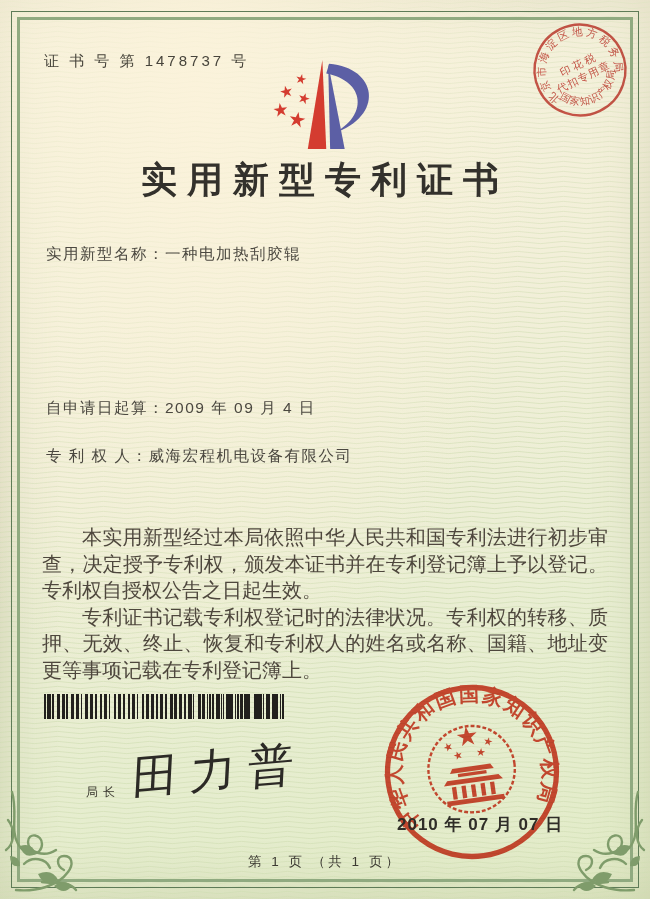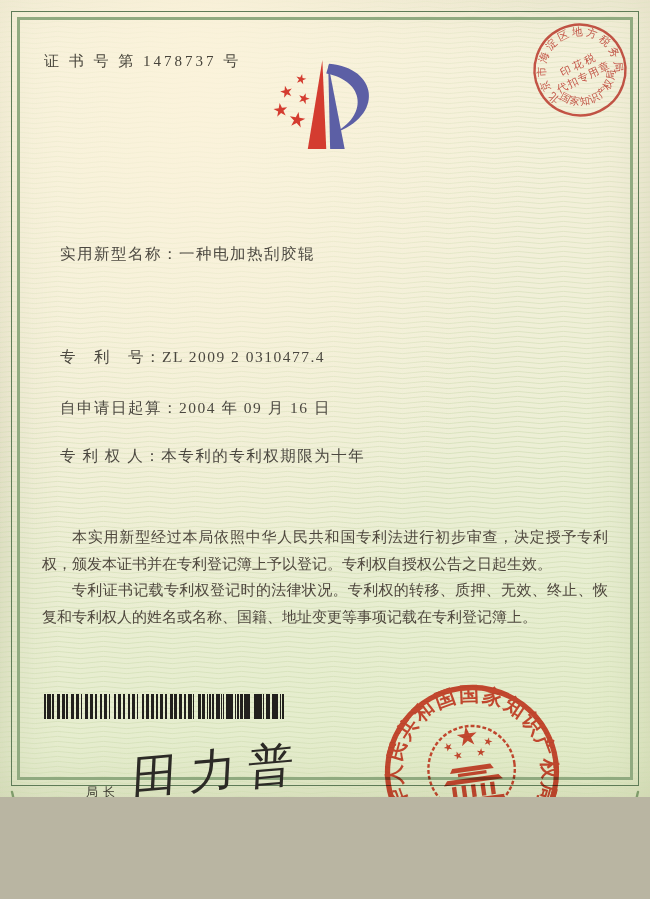--- a/index.html
+++ b/index.html
@@ -1,37 +1,37 @@
 <!DOCTYPE html>
 <html><head>
 <meta charset="utf-8">
 <style>
   html,body{margin:0;padding:0;background:#b9b5a2;}
   .page{
-    position:relative;width:650px;height:797px;overflow:hidden;
+    position:relative;width:650px;height:899px;overflow:hidden;
     background:linear-gradient(160deg,#f4f0dc 0%,#f1eed8 40%,#e9eed3 75%,#e4ecca 100%);
-    font-family:Liberation Serif, serif;
+    font-family:Liberation Sans, sans-serif;
     box-shadow:inset 0 0 55px rgba(120,110,70,.28);
   }
   .page::before{
     content:"";position:absolute;inset:0;z-index:1;pointer-events:none;
     background:radial-gradient(ellipse at 30% 10%, rgba(252,243,219,.85), rgba(252,243,219,0) 55%),
                linear-gradient(180deg, rgba(248,243,220,.45), rgba(236,242,216,.05) 55%, rgba(220,233,192,.30));
   }
   .bg-pattern{position:absolute;inset:0;z-index:0;}
   .frame-outer{position:absolute;inset:11px;border:1.5px solid #5e7b57;z-index:2;pointer-events:none;}
   .frame-inner{position:absolute;inset:17px;border:3px solid #90aa80;z-index:2;pointer-events:none;}
   .abs{position:absolute;}
   .content{position:absolute;inset:0;z-index:4;}
   .certno{left:44px;top:52px;font-size:15px;letter-spacing:3px;color:#47443b;}
   .logo{left:270px;top:56px;}
   .title{left:0;top:156px;width:100%;text-align:center;font-size:36px;font-weight:600;
          letter-spacing:10px;color:#33312c;}
-  .field{left:60px;font-size:15.5px;letter-spacing:1.5px;color:#4b4840;white-space:nowrap;}
-  .paras{left:42px;top:524px;width:566px;color:#4e473d;font-size:15px;line-height:26.5px;
+  .field{left:46px;font-size:15.5px;letter-spacing:1.5px;color:#4b4840;white-space:nowrap;}
+  .paras{left:42px;top:524px;width:566px;color:#4e473d;font-size:20px;line-height:26.5px;
          text-align:justify;}
   .paras p{margin:0;text-indent:2em;}
   .barcode{left:44px;top:694px;width:240px;height:25px;
     background-image:
       repeating-linear-gradient(90deg,#22201d 0 2px,transparent 2px 4px,#22201d 4px 7px,transparent 7px 9px,#22201d 9px 10px,transparent 10px 14px),
       repeating-linear-gradient(90deg,transparent 0 3px,#22201d 3px 5px,transparent 5px 8px,#22201d 8px 9px,transparent 9px 13px,#22201d 13px 15px,transparent 15px 19px);
   }
   .sig-title{left:86px;top:784px;font-size:12px;letter-spacing:5px;color:#3a382f;text-align:right;}
   .sig-name{left:132px;top:740px;font-size:46px;font-weight:500;letter-spacing:12px;
             color:#2c2a26;transform:rotate(-5deg) skewX(-8deg);}
@@ -106,44 +106,43 @@
       <polygon points="59,8 76,96 61,96" fill="#5c5fa5"></polygon>
       <g fill="#d43c30">
         <use href="#starA" transform="translate(31,24) scale(5.5) rotate(12)"></use>
         <use href="#starA" transform="translate(16,37) scale(6.5) rotate(-14)"></use>
         <use href="#starA" transform="translate(34,44) scale(6) rotate(18)"></use>
         <use href="#starA" transform="translate(10,56) scale(7.5) rotate(-8)"></use>
         <use href="#starA" transform="translate(27,66) scale(8.5) rotate(10)"></use>
       </g>
     </svg>
 
+    <div class="abs title">实用新型专利证书</div>
 
     <div class="abs field" style="top:244px">
       <span>实用新型名称：</span><span>一种电加热刮胶辊</span>
     </div>
-    <div class="abs field" style="top:347px">
-      <span>专　利　号：</span><span>ZL 2009 2 0310477.4</span>
-    </div>
     <div class="abs field" style="top:398px">
-      <span>自申请日起算：</span><span>2004 年 09 月 16 日</span>
+      <span>自申请日起算：</span><span>2009 年 09 月 4 日</span>
     </div>
     <div class="abs field" style="top:446px">
-      <span>专 利 权 人：</span><span>本专利的专利权期限为十年</span>
+      <span>专 利 权 人：</span><span>威海宏程机电设备有限公司</span>
     </div>
 
     <div class="abs paras">
       <p>本实用新型经过本局依照中华人民共和国专利法进行初步审查，决定授予专利权，颁发本证书并在专利登记簿上予以登记。专利权自授权公告之日起生效。</p>
       <p>专利证书记载专利权登记时的法律状况。专利权的转移、质押、无效、终止、恢复和专利权人的姓名或名称、国籍、地址变更等事项记载在专利登记簿上。</p>
     </div>
 
     <div class="abs barcode"></div>
 
     <div class="abs sig-title">局长</div>
     <div class="abs sig-name">田力普</div>
 
+    <div class="abs footer">第 1 页 （共 1 页）</div>
   </div>
 
   <svg class="abs seal-big" width="192" height="192" viewBox="0 0 200 200">
     <defs>
       <path id="starB" d="M0,-1 L0.225,-0.309 L0.951,-0.309 L0.363,0.118 L0.588,0.809 L0,0.382 L-0.588,0.809 L-0.363,0.118 L-0.951,-0.309 L-0.225,-0.309 Z"></path>
       <path id="bigRing" d="M41.7 145.6 A74 74 0 1 1 158.3 145.6"></path>
     </defs>
     <circle cx="100" cy="100" r="88" fill="none" stroke="#d8432f" stroke-width="5.5"></circle>
     <text font-size="21" font-weight="bold" fill="#d8432f">
       <textPath href="#bigRing" startOffset="0" textLength="322">中华人民共和国国家知识产权局</textPath>

